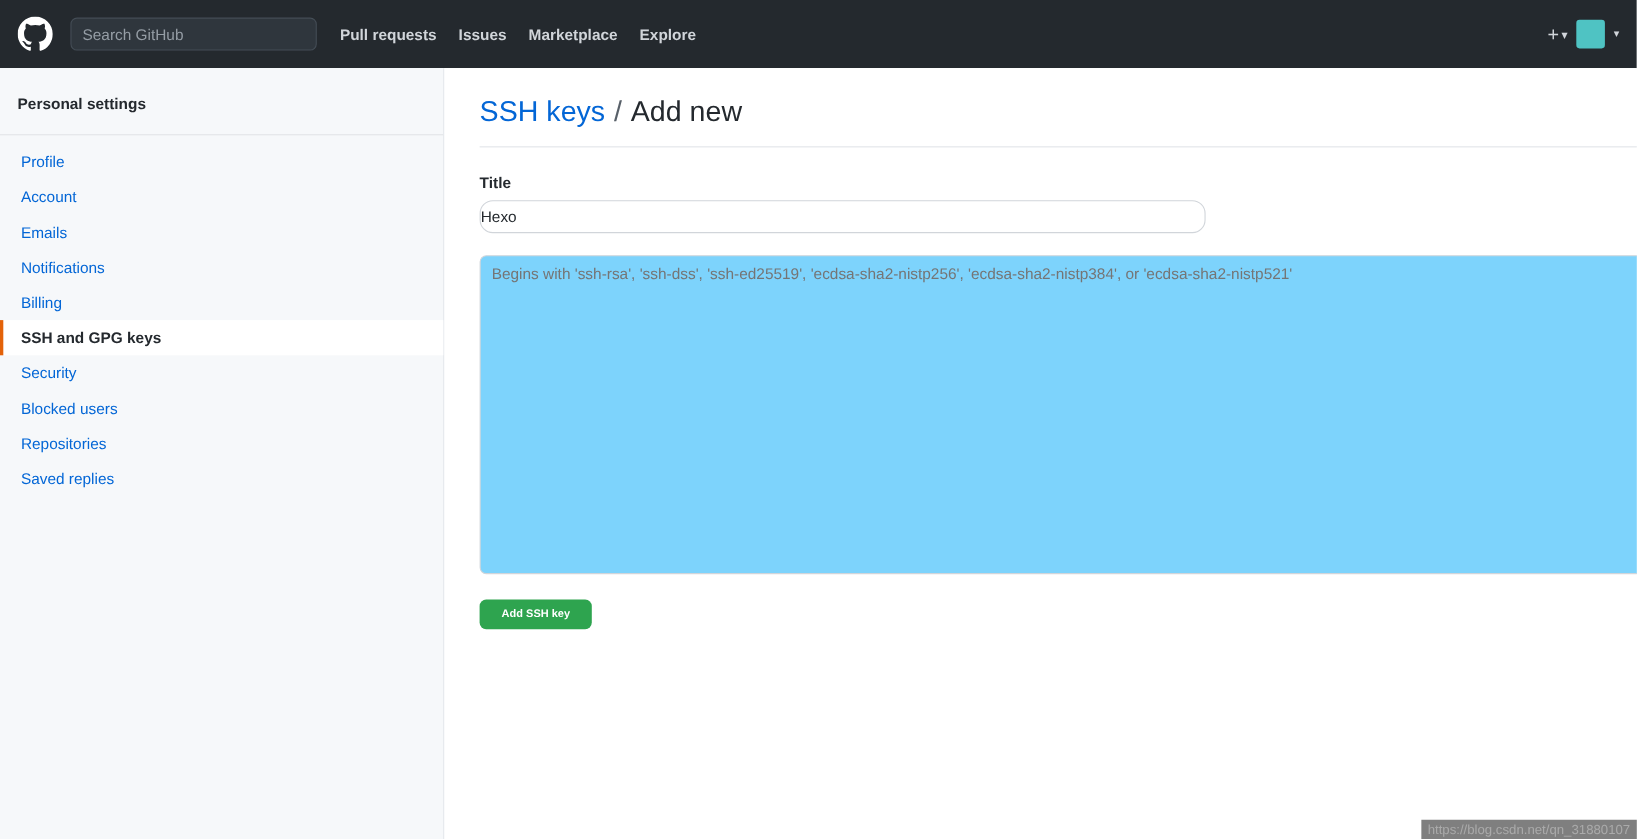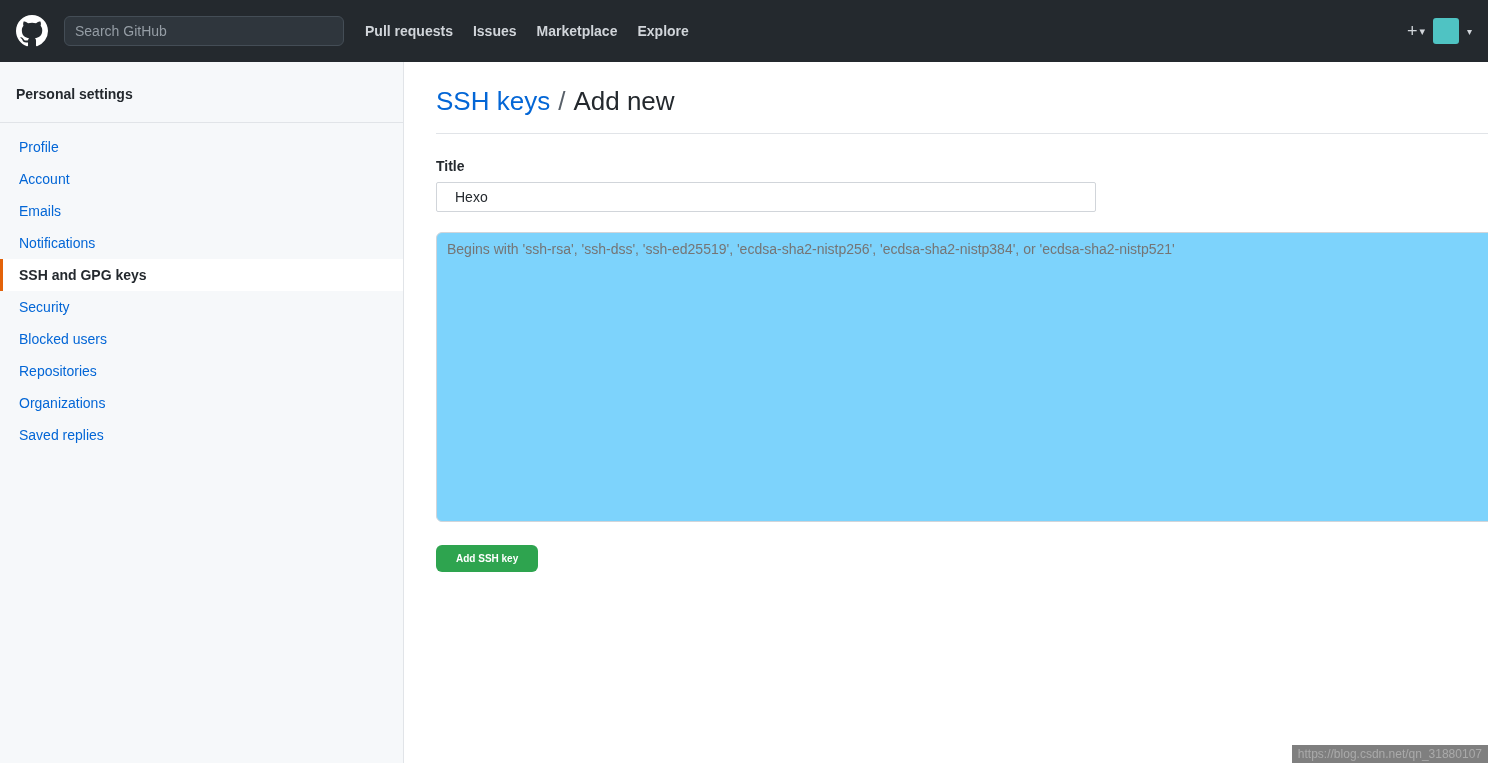--- a/index.html
+++ b/index.html
@@ -17,21 +17,21 @@
     .navbar-logo {
       width: 32px; height: 32px;
       fill: white;
       flex-shrink: 0;
     }
     .navbar-search {
       background: #2f363d;
       border: 1px solid #444d56;
       border-radius: 6px;
       height: 30px;
-      width: 280px;
+      width: 224px;
       color: #adbac7;
       padding: 0 10px;
       font-size: 14px;
       outline: none;
     }
     .navbar-search::placeholder { color: #959da5; }
     .navbar-links {
       display: flex;
       gap: 20px;
       margin-left: 5px;
@@ -150,24 +150,24 @@
     }
     .form-label {
       display: block;
       font-size: 14px;
       font-weight: 600;
       color: #24292e;
       margin-bottom: 8px;
     }
     .form-input {
       width: 660px;
-      padding: 6px 18px;
+      padding: 6px 0;
       font-size: 14px;
       border: 1px solid #d1d5da;
-      border-radius: 2px;
+      border-radius: 12px;
       outline: none;
       color: #24292e;
       background: #fff;
     }
     .form-textarea {
       width: 1100px;
       max-width: 100%;
       height: 290px;
       padding: 8px 10px;
       font-size: 14px;
@@ -234,25 +234,25 @@
 
 <div class="page-layout">
 
   <aside class="sidebar">
     <div class="sidebar-heading">Personal settings</div>
     <div class="sidebar-divider"></div>
     <a class="sidebar-item">Profile</a>
     <a class="sidebar-item">Account</a>
     <a class="sidebar-item">Emails</a>
     <a class="sidebar-item">Notifications</a>
+    <a class="sidebar-item">Billing</a>
     <a class="sidebar-item active">SSH and GPG keys</a>
     <a class="sidebar-item">Security</a>
     <a class="sidebar-item">Blocked users</a>
     <a class="sidebar-item">Repositories</a>
-    <a class="sidebar-item">Organizations</a>
     <a class="sidebar-item">Saved replies</a>
   </aside>
 
   <main class="main-content">
     <div class="page-breadcrumb">
       <a class="breadcrumb-link">SSH keys</a>
       <span class="breadcrumb-separator">/</span>
       <span class="breadcrumb-current">Add new</span>
     </div>
     <hr class="page-divider">

